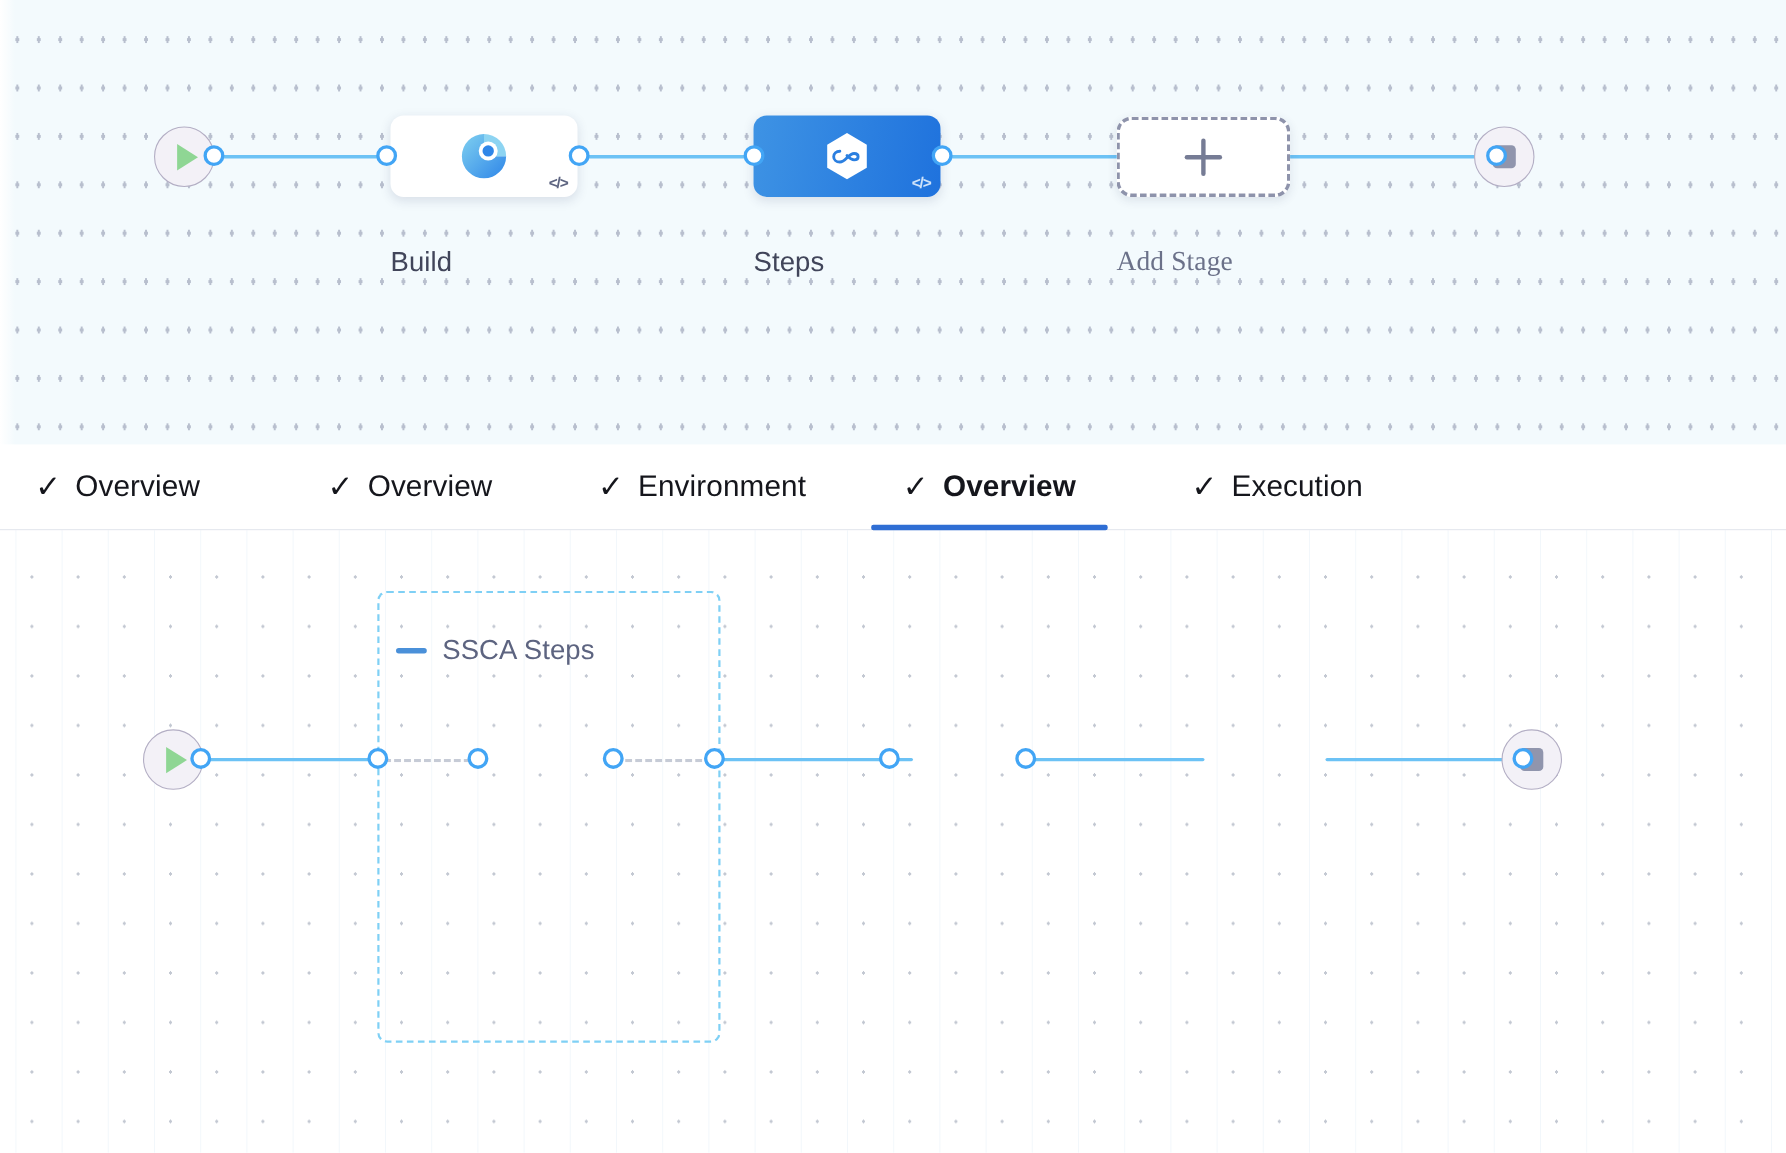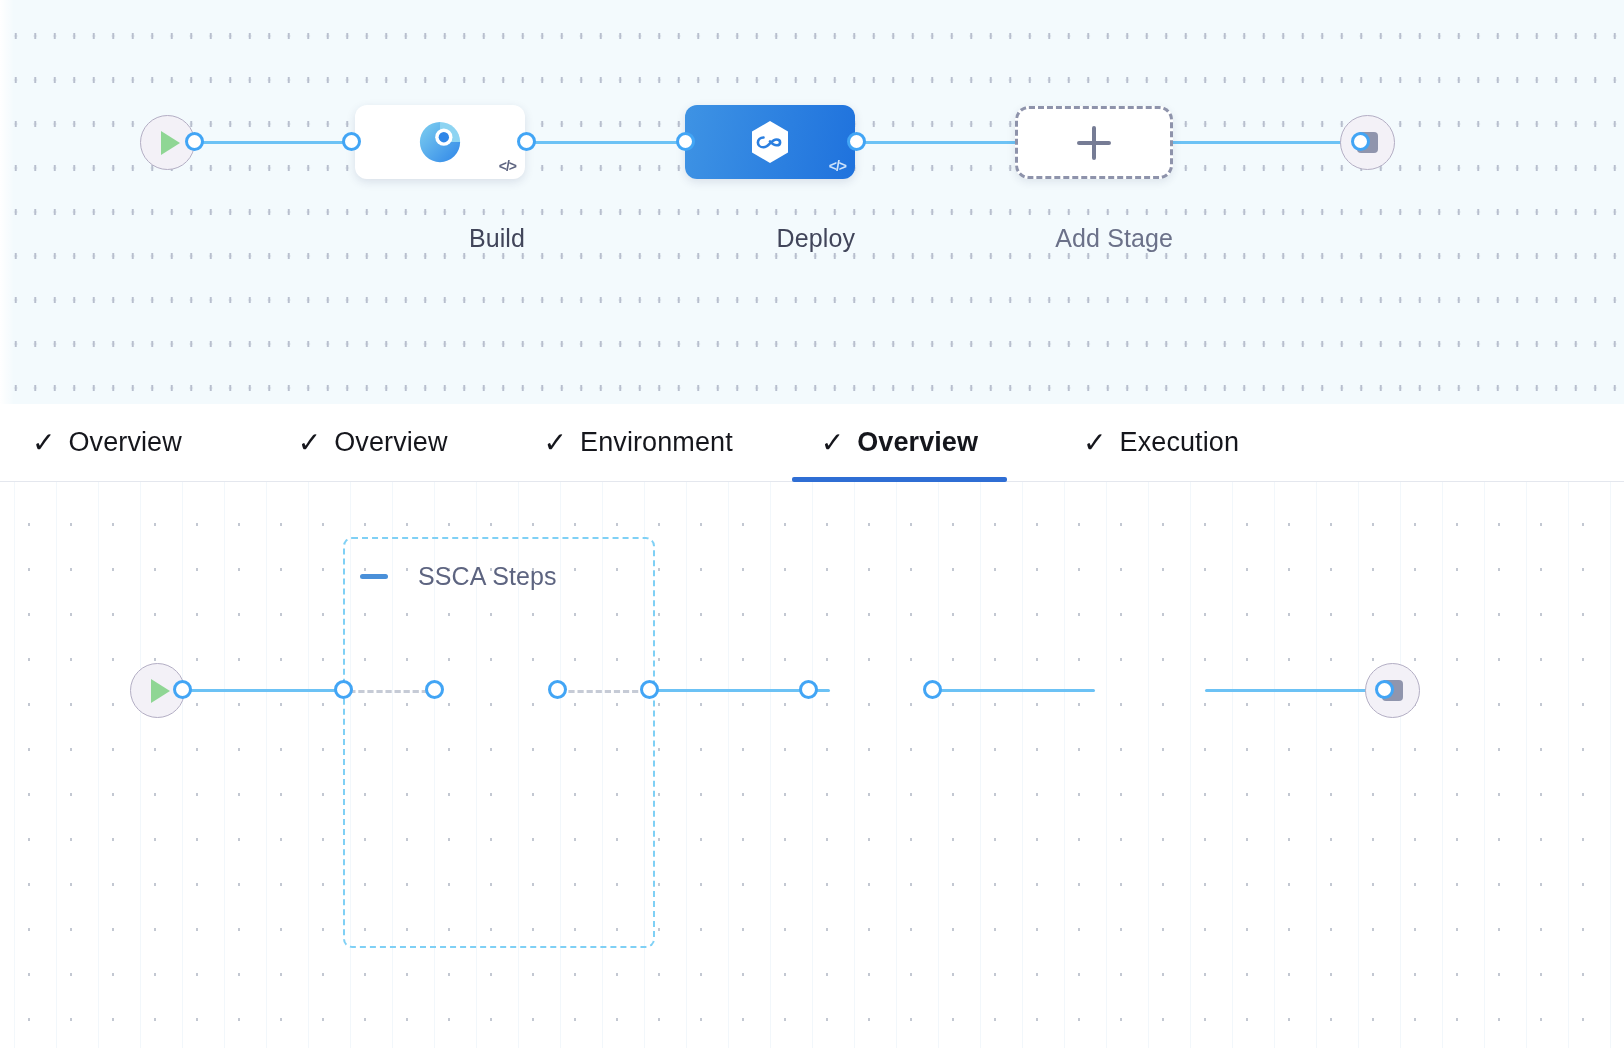--- a/index.html
+++ b/index.html
@@ -101,25 +101,25 @@
     position: relative; width: 34px; height: 34px;
   }
   .plus::before, .plus::after {
     content: ""; position: absolute; background: #767c95; border-radius: 2px;
   }
   .plus::before { left: 0; top: 15px; width: 34px; height: 4px; }
   .plus::after  { top: 0; left: 15px; height: 34px; width: 4px; }
 
   
   .node-label {
-    position: absolute; text-align: right; z-index: 3;
+    position: absolute; text-align: left; z-index: 3;
     font-size: 25px; color: #41455a; line-height: 1.28;
     letter-spacing: .1px; white-space: pre-line;
   }
-  .node-label.muted { color: #6b7189; }
+  .node-label.muted { color: #6b7189; font-family: Liberation Serif, serif; }
 
   
   .tabbar {
     position: absolute; left: 0; top: 404px; width: 1624px; height: 78px;
     background: #ffffff; border-bottom: 1px solid #e4e7ee;
     display: flex; align-items: center; z-index: 20;
   }
   .tab {
     position: relative; height: 78px; display: flex; align-items: center;
     gap: 13px; cursor: pointer;
@@ -133,21 +133,21 @@
     content: ""; position: absolute; left: -29px; right: -29px; bottom: 0;
     height: 5px; background: #2f6ed4; border-radius: 2px;
   }
 
   
   .step-group {
     position: absolute; border: 2px dashed #7fd0f5; border-radius: 9px;
     z-index: 1;
   }
   .group-head {
-    position: absolute; display: flex; align-items: center; gap: 30px; z-index: 2;
+    position: absolute; display: flex; align-items: center; gap: 14px; z-index: 2; margin-top: 15px;
   }
   .collapse-dash { width: 28px; height: 5px; background: #4a90d9; border-radius: 3px; }
   .group-title { font-size: 25px; color: #5d6480; letter-spacing: .1px; }
   svg { display: block; }
 </style>
 </head>
 <body>
 
 <div class="app">
 
@@ -185,21 +185,21 @@
       <span>
         <svg width="52" height="52" viewBox="0 0 52 52">
           <path d="M26 5 L44 15.5 L44 36.5 L26 47 L8 36.5 L8 15.5 Z" fill="#ffffff"></path>
           <path d="M19.5 21.5c-3.3 0-5.6 2.1-5.6 4.9s2.3 4.9 5.6 4.9c2.6 0 4.1-1.4 6.5-3.9
                    2.4-2.5 3.9-3.9 6.5-3.9 2.2 0 3.6 1.3 3.6 2.9s-1.4 2.9-3.6 2.9
                    c-2.6 0-4.1-1.4-6.5-3.9" fill="none" stroke="#2b7fe0" stroke-width="2.6" stroke-linecap="round"></path>
         </svg>
       </span>
       <span class="code-badge light">&lt;/&gt;</span>
     </div>
-    <div class="node-label" style="left:685px; top:222px; width:170px;">Deploy</div>
+    <div class="node-label" style="left:685px; top:222px; width:170px;">Steps</div>
 
     <div class="add-node" style="left:1015px; top:106px; width:158px; height:73px;">
       <div class="plus"></div>
     </div>
     <div class="node-label muted" style="left:1015px; top:222px; width:158px;">Add Stage</div>
 
     <div class="term" style="left:1340px; top:115px;">
       <div class="sq"></div>
     </div>
 

